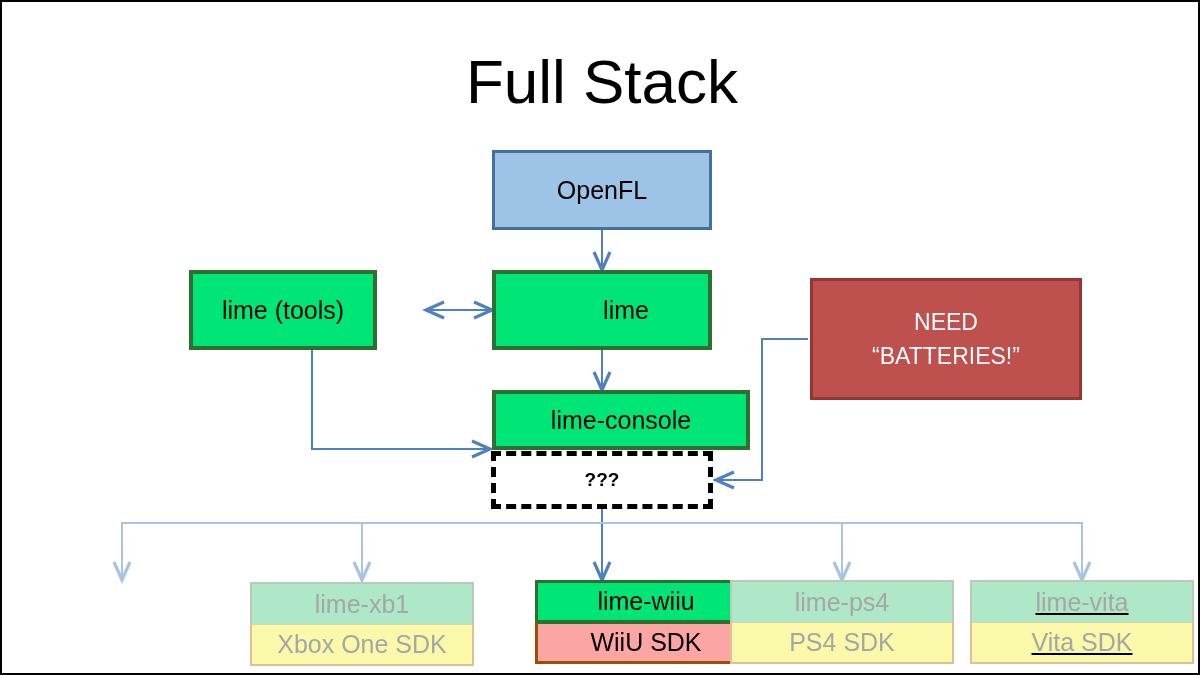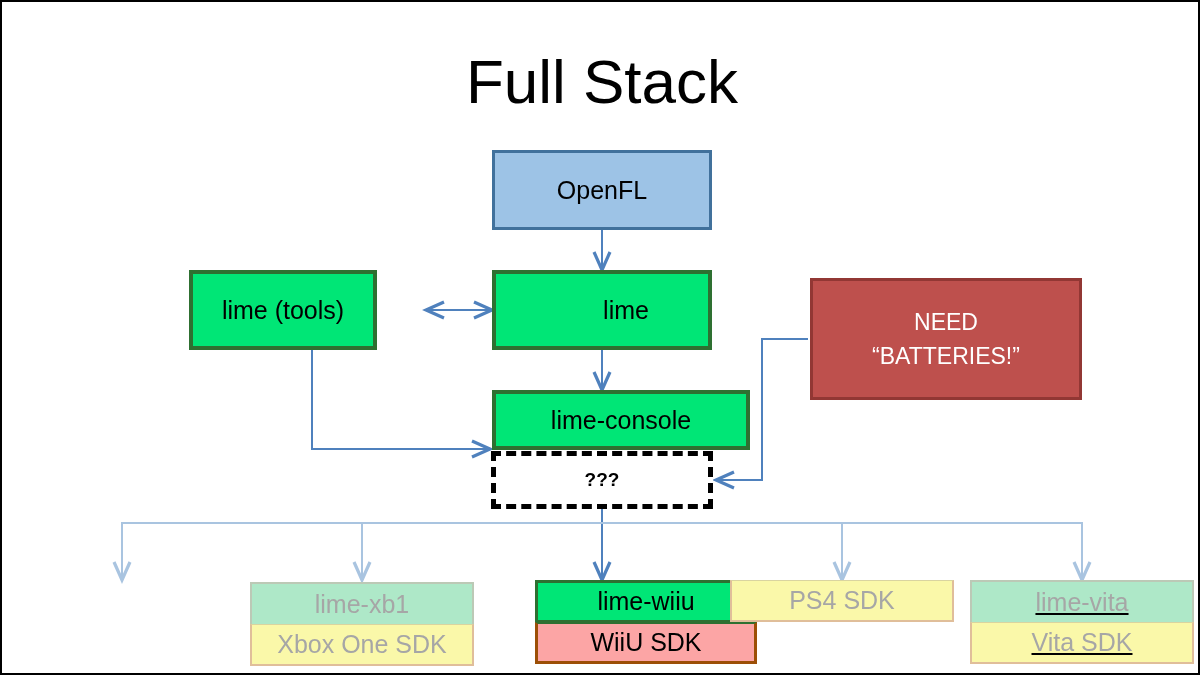--- a/index.html
+++ b/index.html
@@ -238,20 +238,21 @@
     <div class="lib">lime-xb1</div>
     <div class="sdk">Xbox One SDK</div>
   </div>
 
   <div class="platform active" id="plat-wiiu">
     <div class="lib">lime-wiiu</div>
     <div class="sdk">WiiU SDK</div>
   </div>
 
   <div class="platform faded" id="plat-ps4">
+    <div class="lib">lime-ps4</div>
     <div class="sdk">PS4 SDK</div>
   </div>
 
   <div class="platform faded" id="plat-vita">
     <div class="lib">lime-vita</div>
     <div class="sdk">Vita SDK</div>
   </div>
 
 </div>
 

